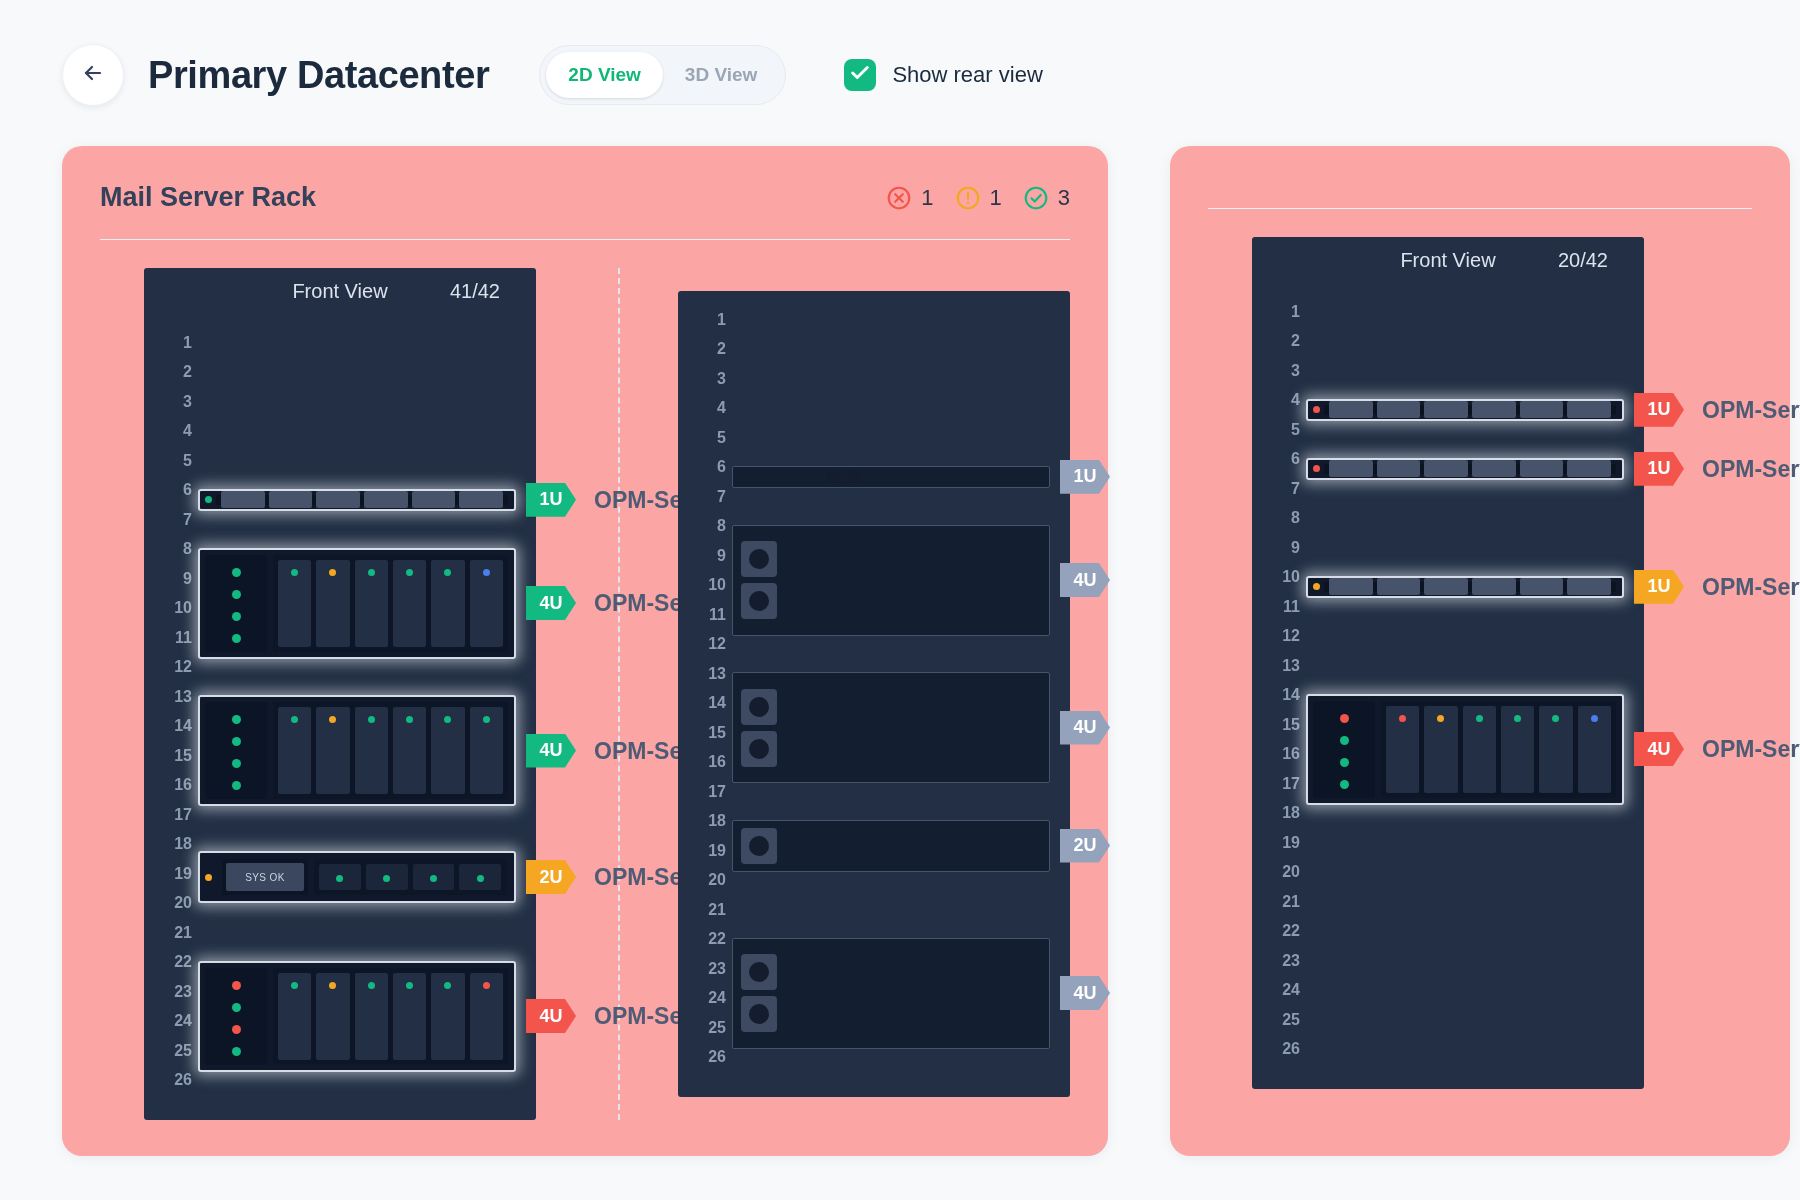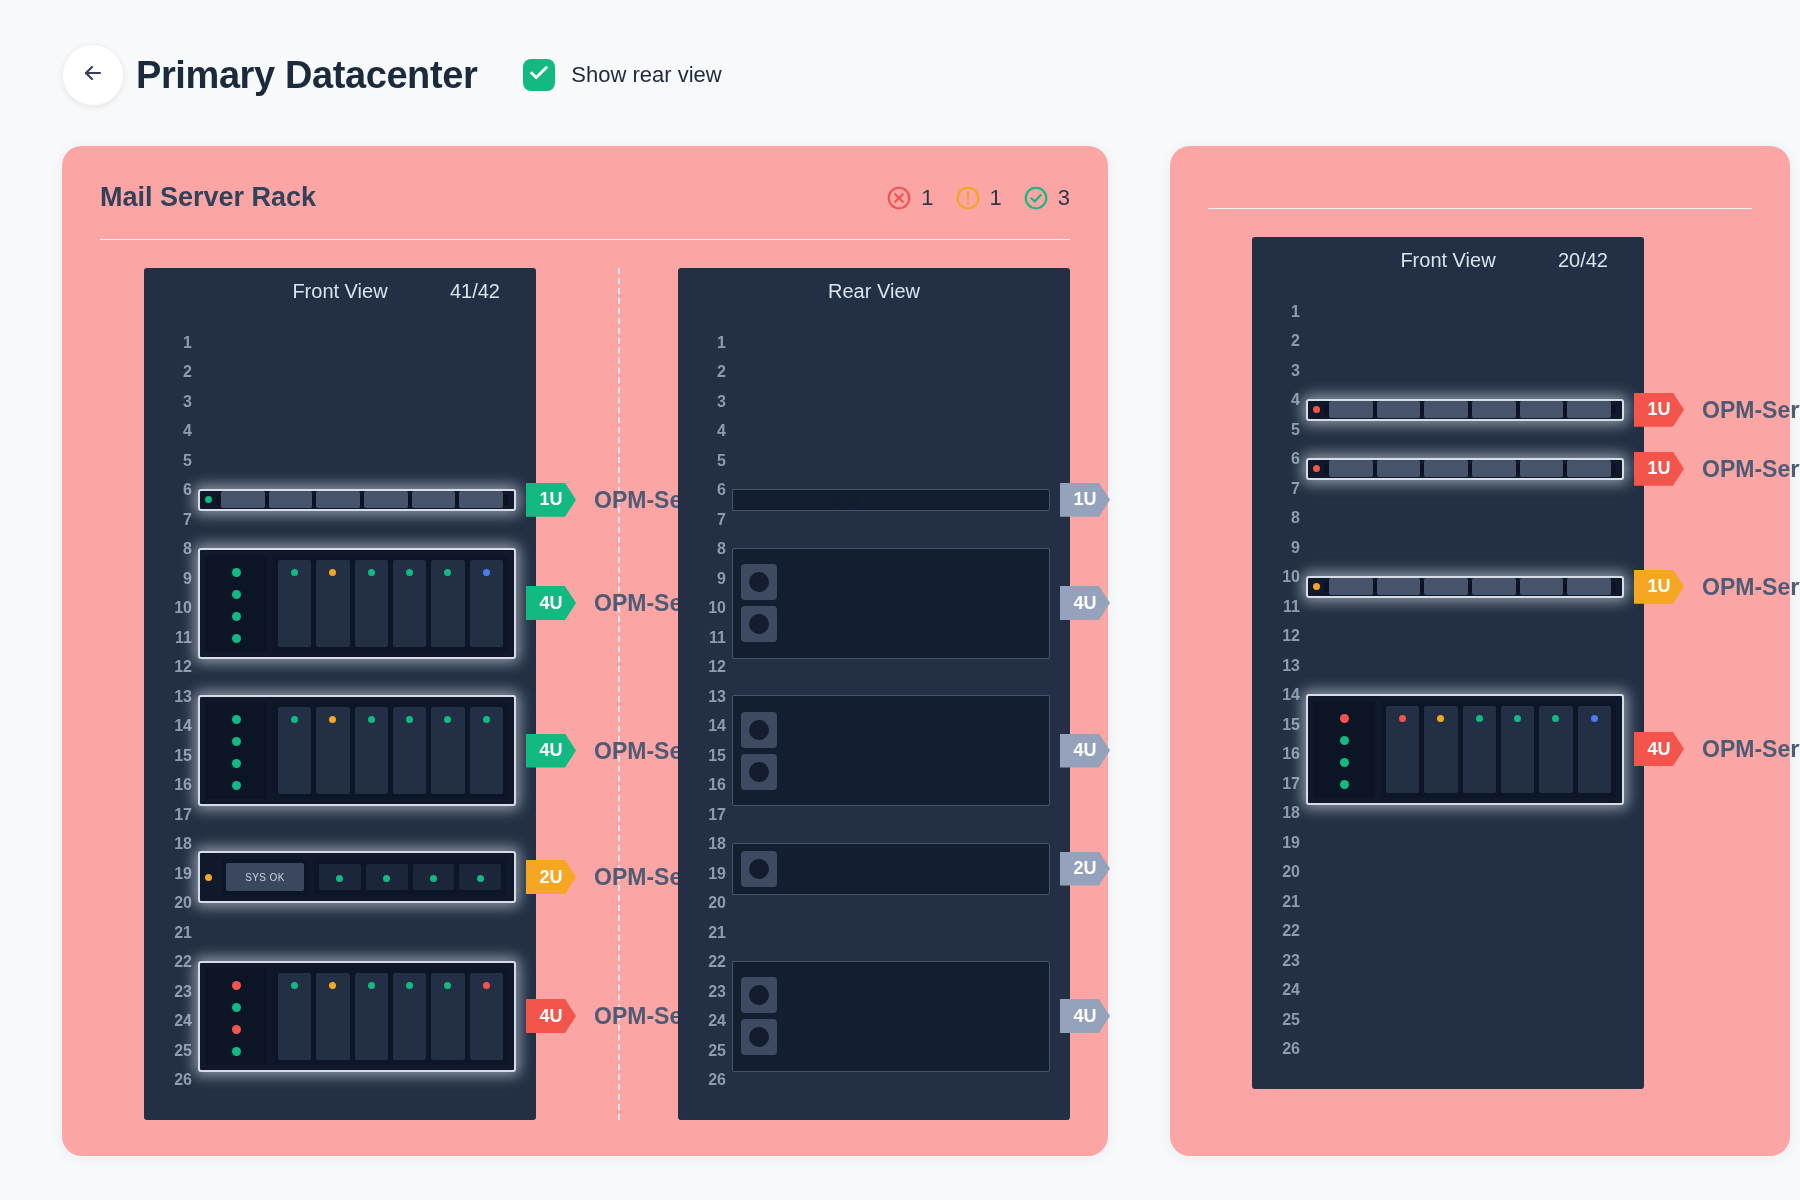--- a/index.html
+++ b/index.html
@@ -6,21 +6,21 @@
   html, body {
     width: 1800px; height: 1200px;
     background: #f7f9fb;
     font-family: "Liberation Sans", sans-serif;
     overflow: hidden;
   }
 
   
   .topbar {
     display: flex; align-items: center;
-    padding: 44px 0 0 62px; gap: 12px;
+    padding: 44px 0 0 62px; gap: 24px;
   }
   .back-btn {
     width: 62px; height: 62px; border-radius: 50%;
     background: #ffffff; border: 1px solid #eef1f5;
     box-shadow: 0 2px 6px rgba(16,30,54,.07);
     display: flex; align-items: center; justify-content: center;
     cursor: pointer; flex: none;
   }
   .back-btn svg { width: 24px; height: 24px; }
   .page-title {
@@ -193,20 +193,24 @@
   <div class="back-btn">
     <span>
       <svg viewBox="0 0 24 24" fill="none" stroke="#33415a" stroke-width="2.2" stroke-linecap="round" stroke-linejoin="round">
         <line x1="19" y1="12" x2="5" y2="12"></line>
         <polyline points="11,18 5,12 11,6"></polyline>
       </svg>
     </span>
   </div>
   <div class="page-title">Primary Datacenter</div>
 
+  <div class="view-toggle">
+    <div class="seg active">2D View</div>
+    <div class="seg">3D View</div>
+  </div>
 
   <div class="rear-toggle">
     <div class="chk">
       <span>
         <svg viewBox="0 0 24 24" fill="none" stroke="#ffffff" stroke-width="3.2" stroke-linecap="round" stroke-linejoin="round">
           <polyline points="20,6 9,17 4,12"></polyline>
         </svg>
       </span>
     </div>
     <div class="rear-label">Show rear view</div>
@@ -425,24 +429,20 @@
                 <div class="utag red">4U</div>
                 <div class="srv-name">OPM-Server9</div>
               </div>
             </div>
         </div>
       </div>
       <div class="spacer-names"></div>
       <div class="vdivider"></div>
       <div class="rack-wrap">
         <div class="rack" id="rack-0-rear">
-          <div class="rack-head">
-            <span class="rv-title">Rear View</span>
-            <span class="rv-cap"></span>
-          </div>
           <div class="rack-body">
               <div class="ulabel" style="top: 28.75px;">1</div>
               <div class="ulabel" style="top: 58.25px;">2</div>
               <div class="ulabel" style="top: 87.75px;">3</div>
               <div class="ulabel" style="top: 117.25px;">4</div>
               <div class="ulabel" style="top: 146.75px;">5</div>
               <div class="ulabel" style="top: 176.25px;">6</div>
               <div class="ulabel" style="top: 205.75px;">7</div>
               <div class="ulabel" style="top: 235.25px;">8</div>
               <div class="ulabel" style="top: 264.75px;">9</div>

